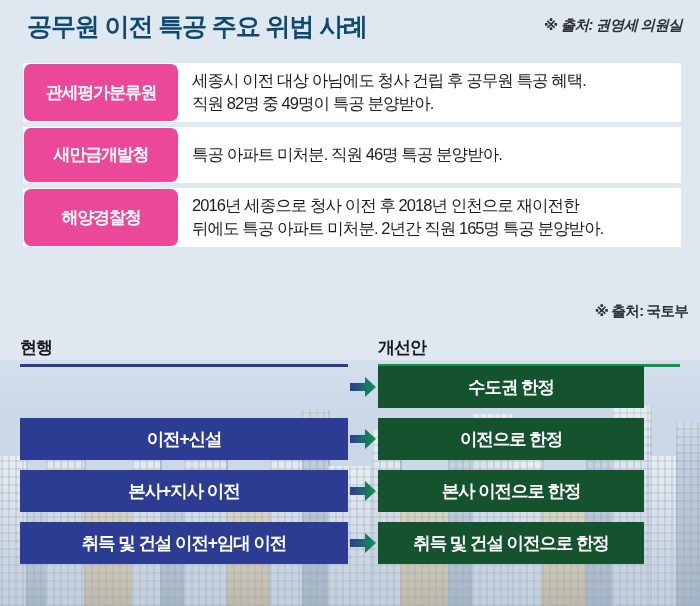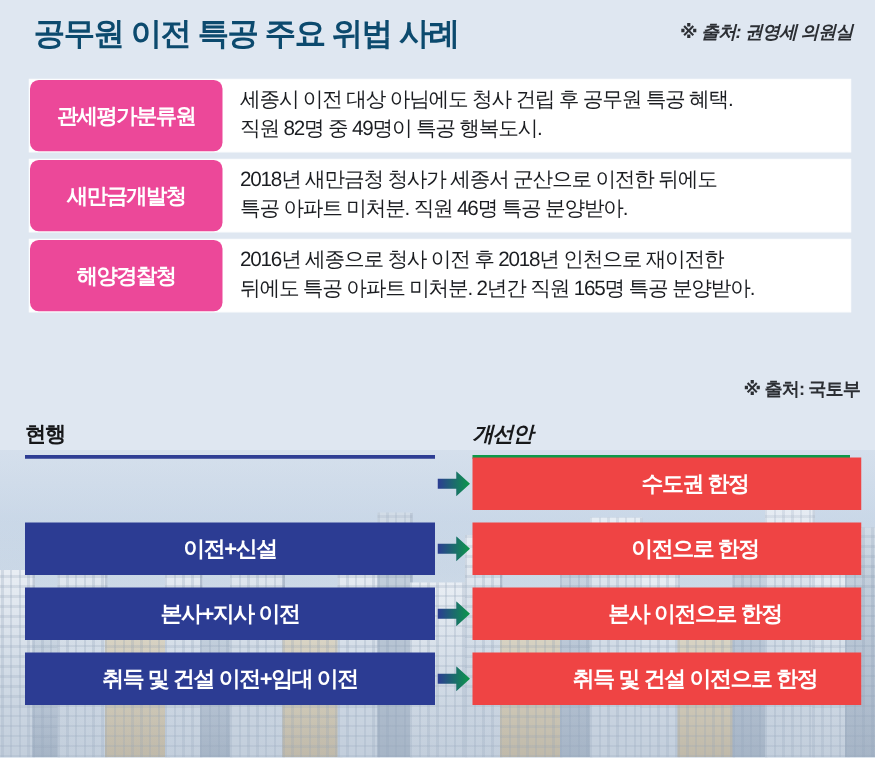--- a/index.html
+++ b/index.html
@@ -182,21 +182,21 @@
   }
   .col-head {
     position: absolute;
     top: 0;
     font-size: 17px;
     font-weight: bold;
     color: #17181a;
     letter-spacing: -1px;
   }
   .col-head.left  { left: 20px;  width: 328px; }
-  .col-head.right { left: 378px; width: 302px; font-style: italic; }
+  .col-head.right { left: 378px; width: 302px; }
 
   .head-rule {
     position: absolute;
     height: 3px;
     top: 28px;
   }
   .head-rule.left  { left: 20px;  width: 328px; background: #2c3c93; }
   .head-rule.right { left: 378px; width: 302px; background: #0c9849; }
 
   .cmp-row {
@@ -220,22 +220,21 @@
     white-space: nowrap;
   }
   .cmp-bar.current {
     left: 20px;
     width: 328px;
     background: #2c3c93;
   }
   .cmp-bar.improved {
     left: 378px;
     width: 266px;
-    background: #ef4444;
-    padding-left: 45px;
+    background: #14532d;
   }
 
   .cmp-arrow {
     position: absolute;
     left: 350px;
     top: 11px;
     width: 26px;
     height: 20px;
   }
 </style>
@@ -315,28 +314,27 @@
     <div class="sec1-title">공무원 이전 특공 주요 위법 사례</div>
     <div class="src-note sec1-src">※ 출처: 권영세 의원실</div>
   </div>
 
   <div class="case-table">
 
     <div class="case-row">
       <div class="case-badge">관세평가분류원</div>
       <div class="case-desc">
         <span class="ln">세종시 이전 대상 아님에도 청사 건립 후 공무원 특공 혜택.</span>
-        <span class="ln">직원 82명 중 49명이 특공 행복도시.</span>
+        <span class="ln">직원 82명 중 49명이 특공 분양받아.</span>
       </div>
     </div>
 
     <div class="case-row">
       <div class="case-badge">새만금개발청</div>
       <div class="case-desc">
-        <span class="ln">2018년 새만금청 청사가 세종서 군산으로 이전한 뒤에도</span>
         <span class="ln">특공 아파트 미처분. 직원 46명 특공 분양받아.</span>
       </div>
     </div>
 
     <div class="case-row">
       <div class="case-badge">해양경찰청</div>
       <div class="case-desc">
         <span class="ln">2016년 세종으로 청사 이전 후 2018년 인천으로 재이전한</span>
         <span class="ln">뒤에도 특공 아파트 미처분. 2년간 직원 165명 특공 분양받아.</span>
       </div>

